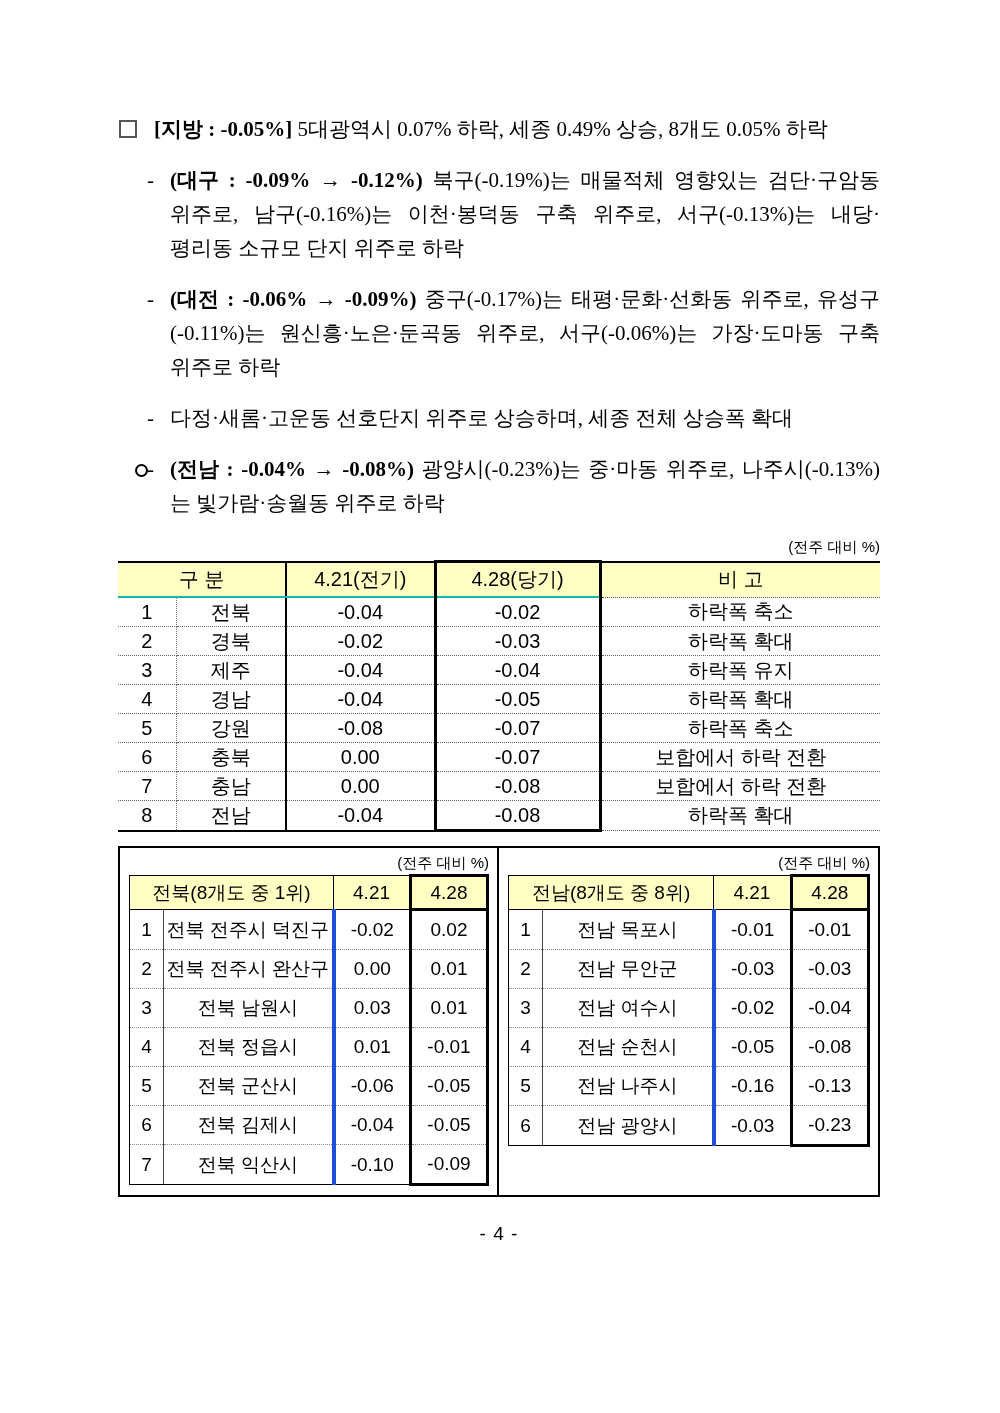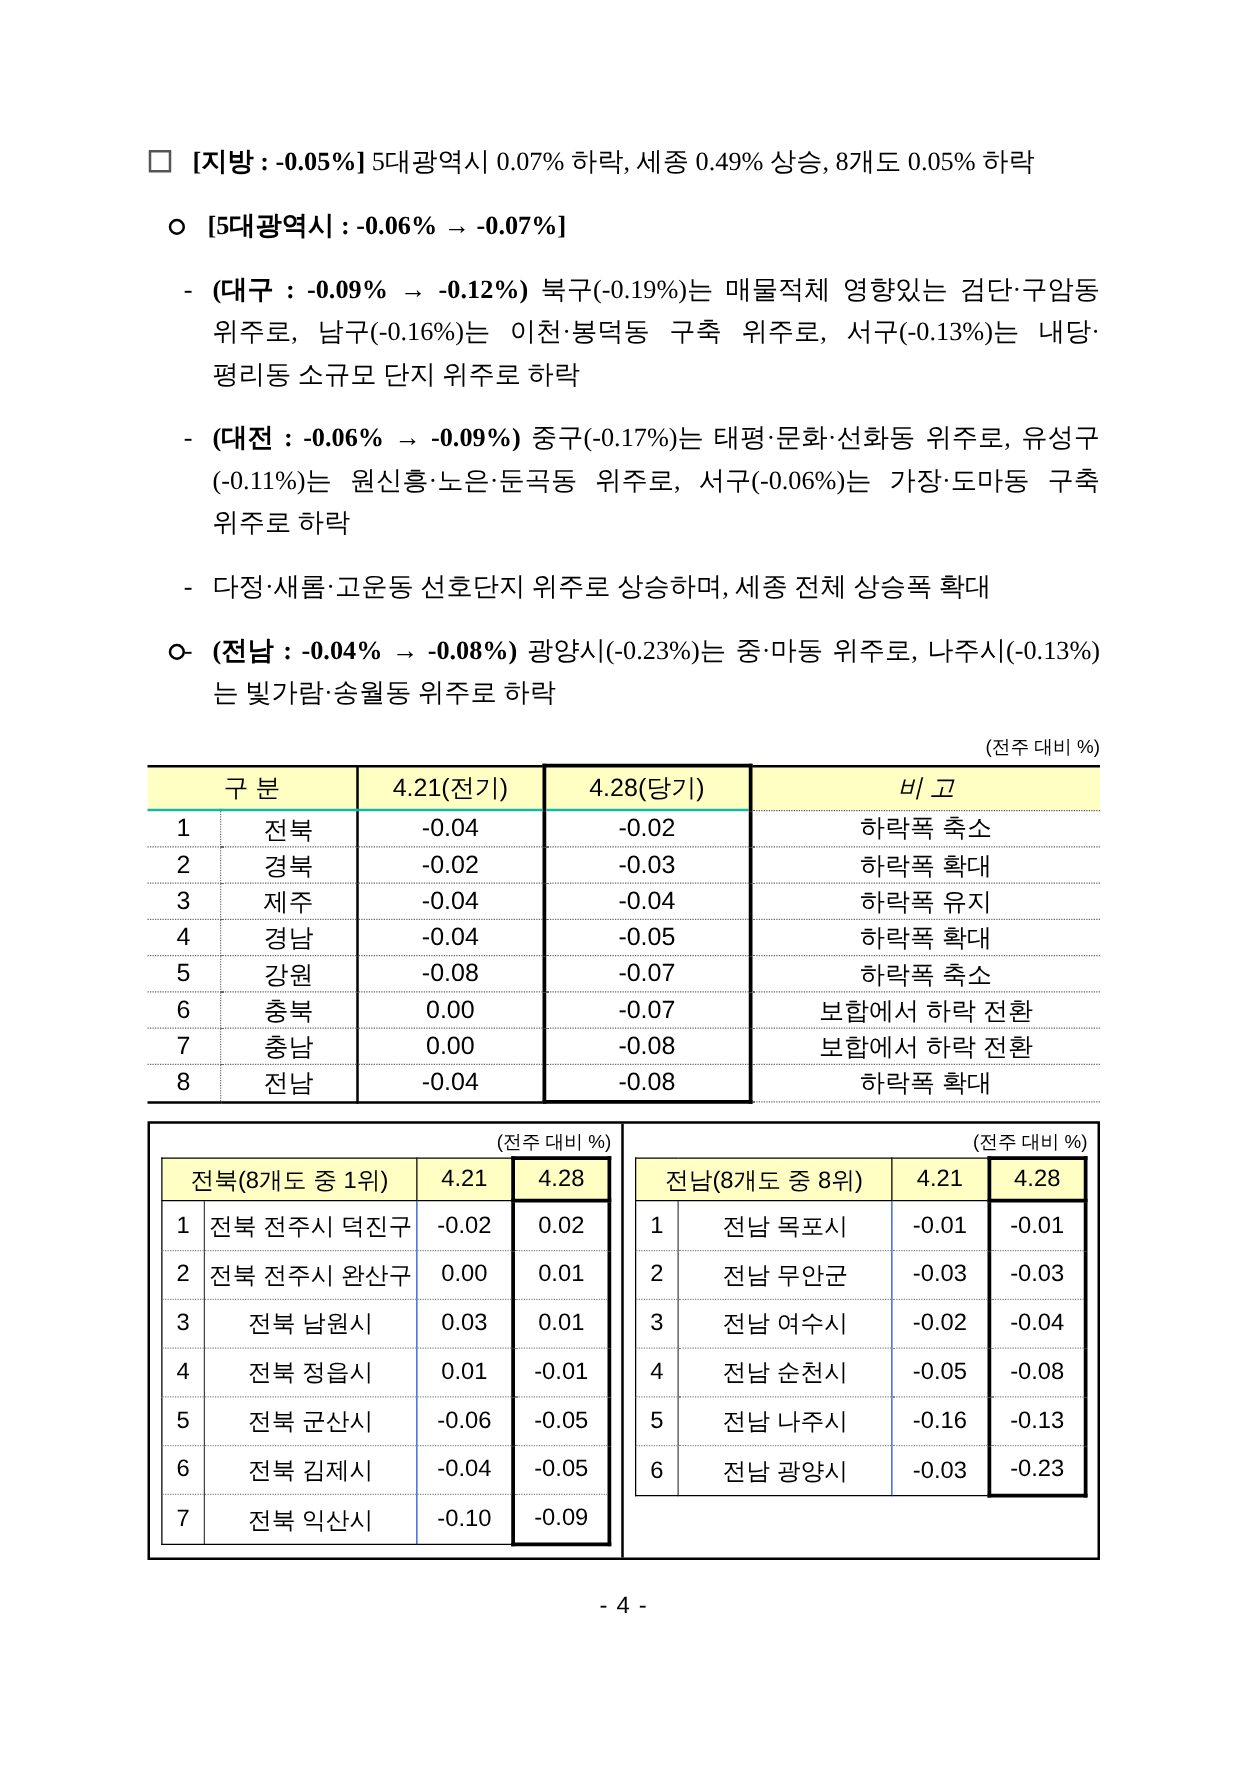--- a/index.html
+++ b/index.html
@@ -33,21 +33,21 @@
   }
   .main-note { margin-top:4px; margin-bottom:3px; }
   
   table { border-collapse:collapse; table-layout:fixed; }
   .main-table {
     width:762px; font-family:"Liberation Sans","DejaVu Sans",sans-serif;
     font-size:20px; text-align:center;
   }
   .main-table th, .main-table td { padding:0; font-weight:400; }
   .main-table th { height:33px; background:#ffffc3; border-top:2px solid #000; border-bottom:2px solid #14b8a6; }
-  .main-table th.hd-remark { border-bottom:1px dotted #555;font-style:italic; }
+  .main-table th.hd-remark { border-bottom:1px dotted #555; }
   .main-table th.hd-group  { border-right:2px solid #000; }
   .main-table td { height:28px; border-bottom:1px dotted #666; }
   .main-table td.c-no   { border-right:1px dotted #777; }
   .main-table td.c-name { border-right:2px solid #000; }
   .main-table .bx-l { border-left:3px solid #000;margin-left:20px; }
   .main-table .bx-r { border-right:3px solid #000; }
   .main-table th.bx-t { border-top:3px solid #000; }
   .main-table tr.last td { border-bottom:2px solid #000; }
   .main-table tr.last td.c-curr   { border-bottom:3px solid #000; }
   .main-table tr.last td.c-remark { border-bottom:1px dotted #666; }
@@ -64,39 +64,38 @@
     font-size:19px; text-align:center;
   }
   .sub-table th, .sub-table td { padding:0; font-weight:400; }
   .sub-table th {
     height:31px; background:#ffffc3;
     border:1px solid #000;
   }
   .sub-table th.st-curr { border:3px solid #000; }
   .sub-table td { height:38px; border-bottom:1px dotted #888; }
   .sub-table td.st-no   { border-left:1px solid #000; border-right:1px solid #444; }
-  .sub-table td.st-name { border-right:1px solid #1d4ed8; }
+  .sub-table td.st-name { border-right:4px solid #1d4ed8; }
   .sub-table td.st-prev { }
   .sub-table td.st-curr { border-left:3px solid #000; border-right:3px solid #000;margin-left:24px; }
   .sub-table tr.last td { border-bottom:1px solid #000; }
   .sub-table tr.last td.st-curr { border-bottom:3px solid #000; }
   
   .footer {
     text-align:center; font-size:19px; margin-top:26px; letter-spacing:1px;
     font-family:"Liberation Sans","DejaVu Sans",sans-serif;
   }
 </style>
 </head>
 <body>
 
 <div class="page">
 
   <div class="body-content">
       <div class="para box"><span class="marker-box"></span><span class="b">[지방 : -0.05%]</span> <span>5대광역시 0.07% 하락, 세종 0.49% 상승, 8개도 0.05% 하락</span></div>
-      <div class="para circle"><span class="marker-circle"></span><span class="b">[5대광역시 : -0.06% → -0.07%]</span> </div>
       <div class="para dash"><span class="marker-dash">-</span><span class="b">(대구 : -0.09% → -0.12%)</span> <span>북구(-0.19%)는 매물적체 영향있는 검단·구암동 위주로, 남구(-0.16%)는 이천·봉덕동 구축 위주로, 서구(-0.13%)는 내당·평리동 소규모 단지 위주로 하락</span></div>
       <div class="para dash"><span class="marker-dash">-</span><span class="b">(대전 : -0.06% → -0.09%)</span> <span>중구(-0.17%)는 태평·문화·선화동 위주로, 유성구(-0.11%)는 원신흥·노은·둔곡동 위주로, 서구(-0.06%)는 가장·도마동 구축 위주로 하락</span></div>
       <div class="para dash"><span class="marker-dash">-</span><span>다정·새롬·고운동 선호단지 위주로 상승하며, 세종 전체 상승폭 확대</span></div>
       <div class="para circle"><span class="marker-circle"></span> </div>
       <div class="para dash"><span class="marker-dash">-</span><span class="b">(전남 : -0.04% → -0.08%)</span> <span>광양시(-0.23%)는 중·마동 위주로, 나주시(-0.13%)는 빛가람·송월동 위주로 하락</span></div>
     </div>
 
   <div class="note main-note">(전주 대비 %)</div>
 
   <table class="main-table">

